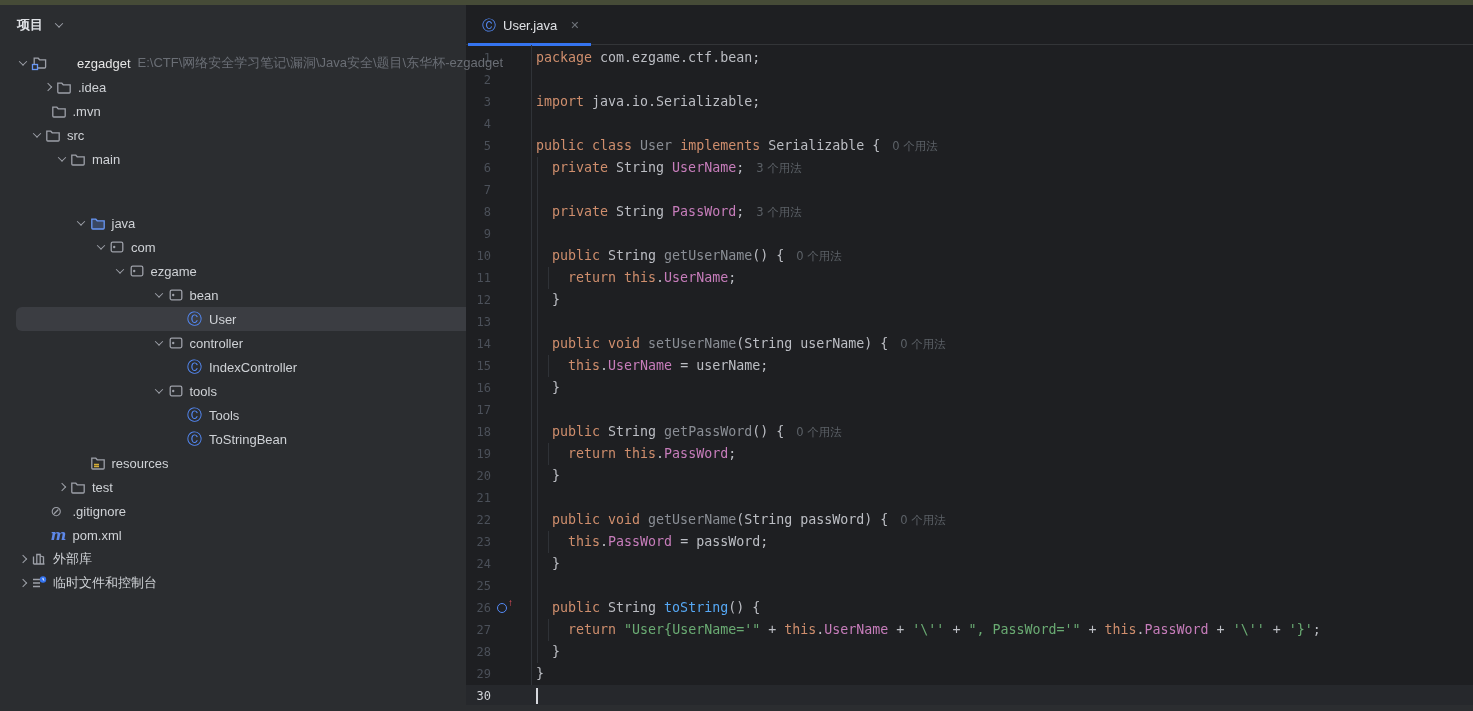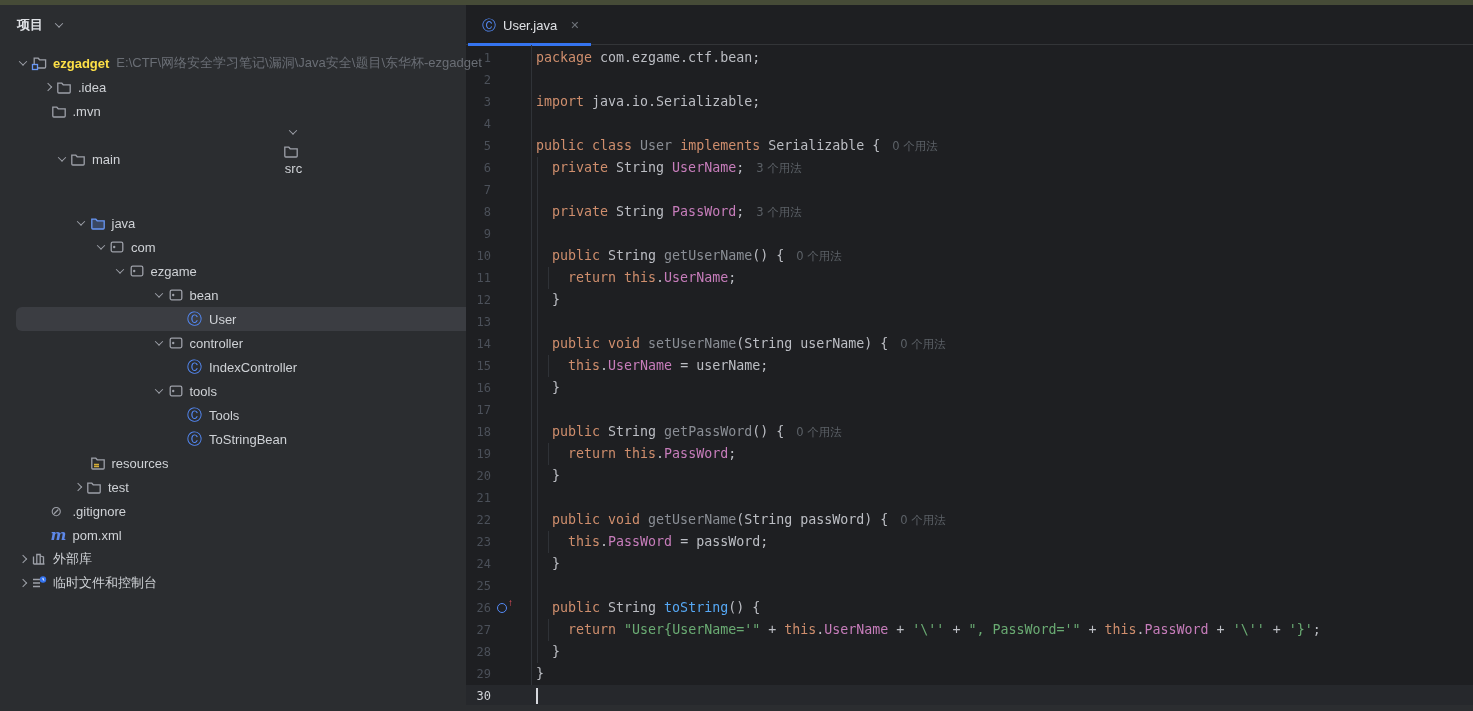--- a/index.html
+++ b/index.html
@@ -19,21 +19,21 @@
   .row { position:relative; display:flex; align-items:center; height:24px; white-space:nowrap; }
   .row > * { position:relative; z-index:1; }
   .row.sel::before { content:""; position:absolute; left:16px; right:12px; top:0; bottom:0;
     background:#3B3D42; border-radius:6px; z-index:0; }
   .chevbox { width:17px; height:16px; flex:0 0 17px; display:flex; align-items:center; justify-content:center; }
   .chev { width:6px; height:6px; border-right:1.4px solid #9DA0A8; border-bottom:1.4px solid #9DA0A8; }
   .chev.down { transform:rotate(45deg) translate(-1px,-1px); }
   .chev.right { transform:rotate(-45deg); }
   .icobox { width:21px; height:16px; flex:0 0 21px; display:flex; align-items:center; }
   .tlabel { font-size:13px; color:#CFD2D6; padding-left:1px; }
-  .tlabel.bold { font-weight:bold; color:#fde047; }
+  .tlabel.bold { font-weight:normal; color:#e5e5e5;margin-left:24px; }
   .tpath { font-size:13px; color:#6A6E75; margin-left:7px; }
   .cls { color:#548AF7; font-size:15px; line-height:16px; font-family:"DejaVu Sans",sans-serif; }
   .mvn { color:#5D87E8; font-size:15px; font-weight:bold; font-style:italic;
     font-family:"DejaVu Serif","Liberation Serif",serif; line-height:16px; }
   .ign { color:#9DA0A8; font-size:14px; line-height:16px; font-family:"DejaVu Sans",sans-serif; }
   .isvg { display:block; }
 
   
   #editor { position:absolute; left:466px; top:5px; width:1007px; height:706px; background:#1E1F22; }
   #tabbar { position:relative; height:40px; border-bottom:1px solid #333538; }
@@ -109,21 +109,21 @@
         </div>
         <div class="row" style="padding-left: 33.5px;">
           <span class="chevbox"></span>
           <span class="icobox">
             <svg class="isvg" width="16" height="16" viewBox="0 0 16 16">
               <path d="M1.8 4.2h4l1.4 1.6h7v7.2a1 1 0 0 1-1 1H2.8a1 1 0 0 1-1-1z" fill="none" stroke="#9DA0A8" stroke-width="1.3"></path>
             </svg>
           </span>
           <span class="tlabel">.mvn</span>
         </div>
-        <div class="row" style="padding-left: 28px; flex-direction: column;">
+        <div class="row" style="padding-left: 28px;">
           <span class="chevbox">
             <span class="chev down"></span>
           </span>
           <span class="icobox">
             <svg class="isvg" width="16" height="16" viewBox="0 0 16 16">
               <path d="M1.8 4.2h4l1.4 1.6h7v7.2a1 1 0 0 1-1 1H2.8a1 1 0 0 1-1-1z" fill="none" stroke="#9DA0A8" stroke-width="1.3"></path>
             </svg>
           </span>
           <span class="tlabel">src</span>
         </div>
@@ -240,21 +240,21 @@
         <div class="row" style="padding-left: 72.5px;">
           <span class="chevbox"></span>
           <span class="icobox">
             <svg class="isvg" width="16" height="16" viewBox="0 0 16 16">
               <path d="M1.8 3.2h4l1.4 1.6h7v8.2a1 1 0 0 1-1 1H2.8a1 1 0 0 1-1-1z" fill="none" stroke="#9DA0A8" stroke-width="1.3"></path>
               <path d="M4 9.5h5M4 11.5h5" stroke="#D5AE38" stroke-width="1.4"></path>
             </svg>
           </span>
           <span class="tlabel">resources</span>
         </div>
-        <div class="row" style="padding-left: 69px;">
+        <div class="row" style="padding-left: 53px;">
           <span class="chevbox">
             <span class="chev right"></span>
           </span>
           <span class="icobox">
             <svg class="isvg" width="16" height="16" viewBox="0 0 16 16">
               <path d="M1.8 4.2h4l1.4 1.6h7v7.2a1 1 0 0 1-1 1H2.8a1 1 0 0 1-1-1z" fill="none" stroke="#9DA0A8" stroke-width="1.3"></path>
             </svg>
           </span>
           <span class="tlabel">test</span>
         </div>

